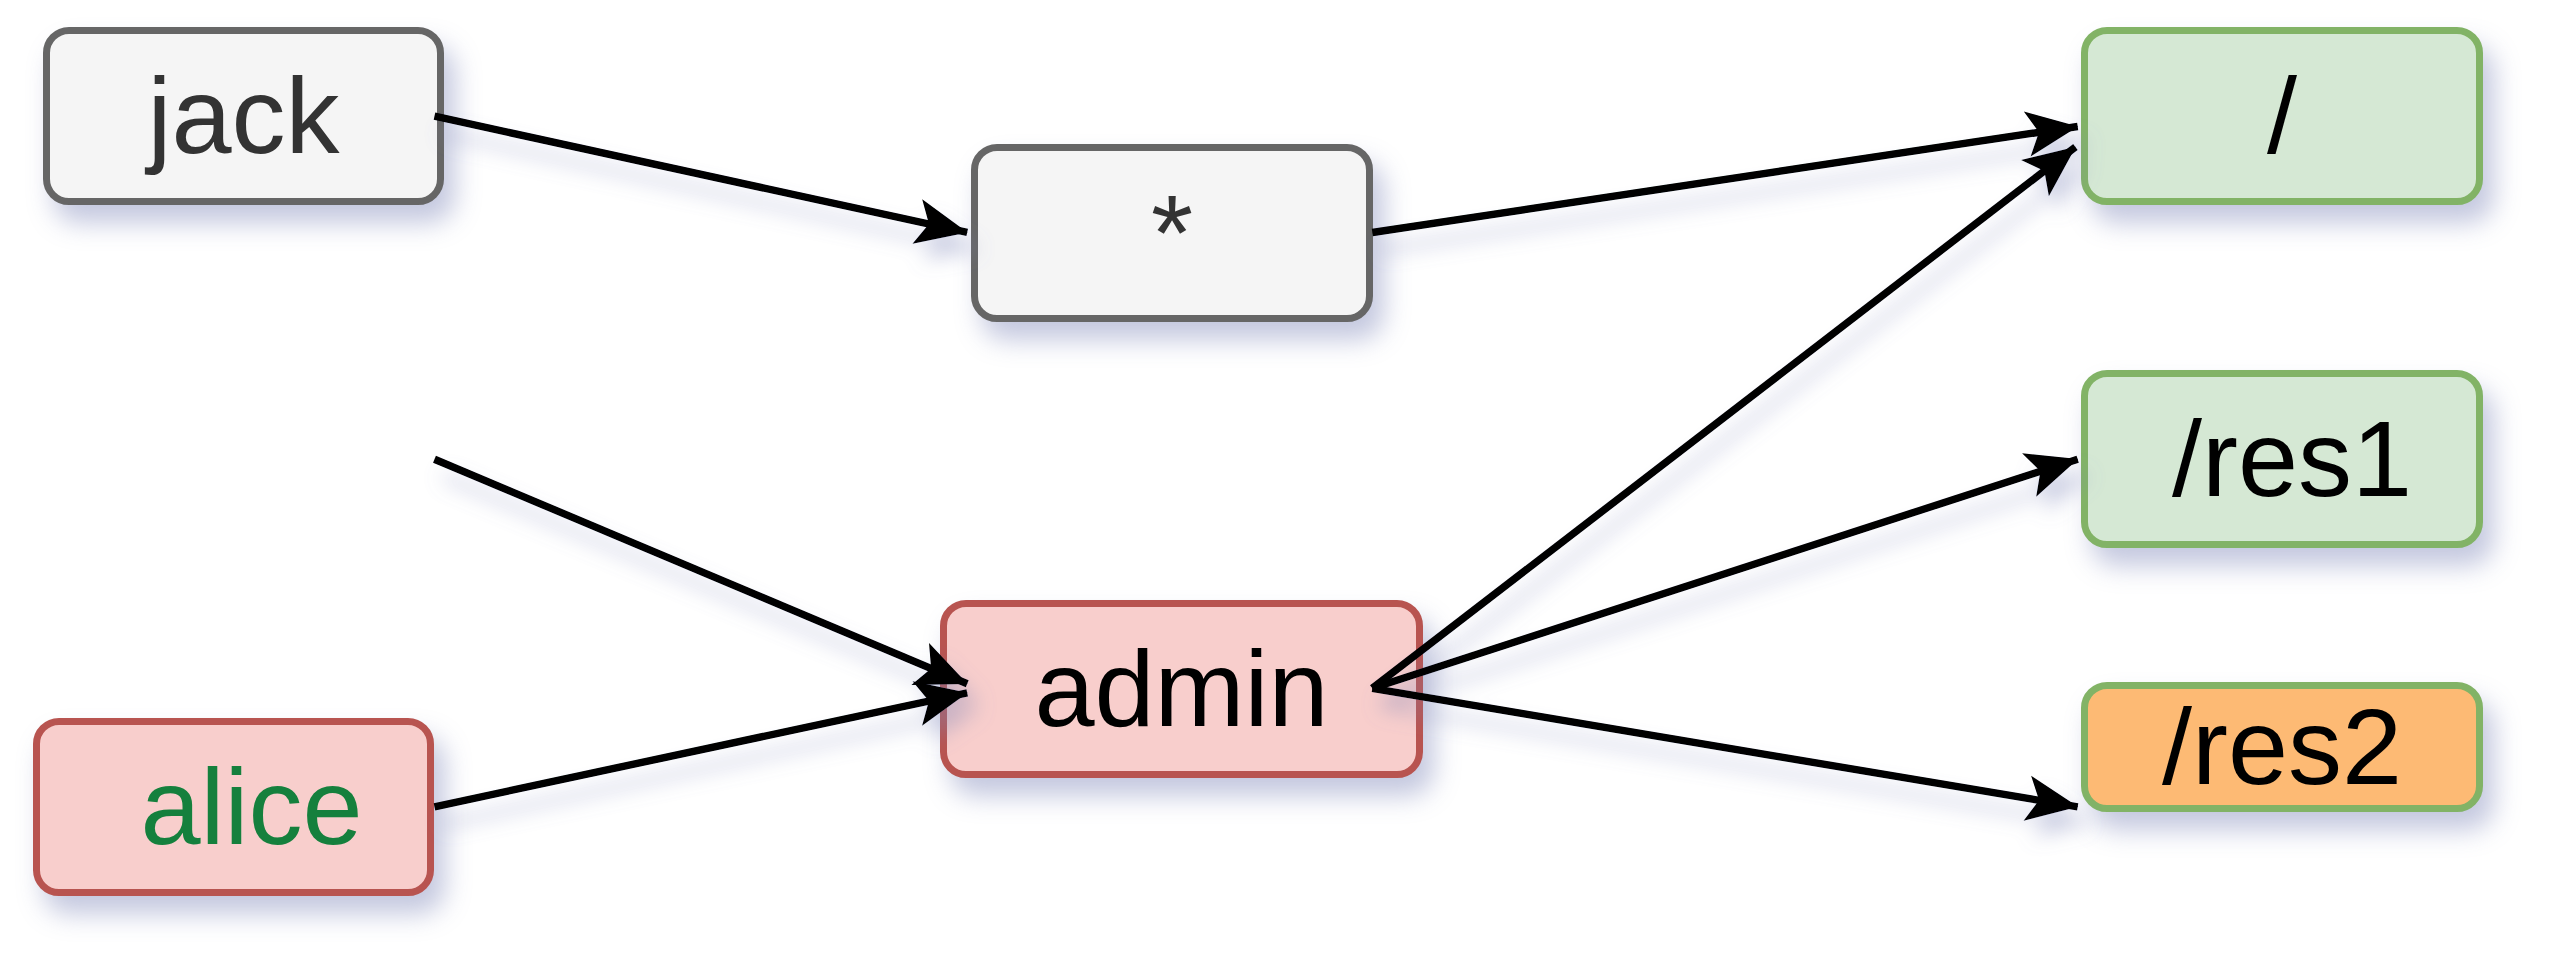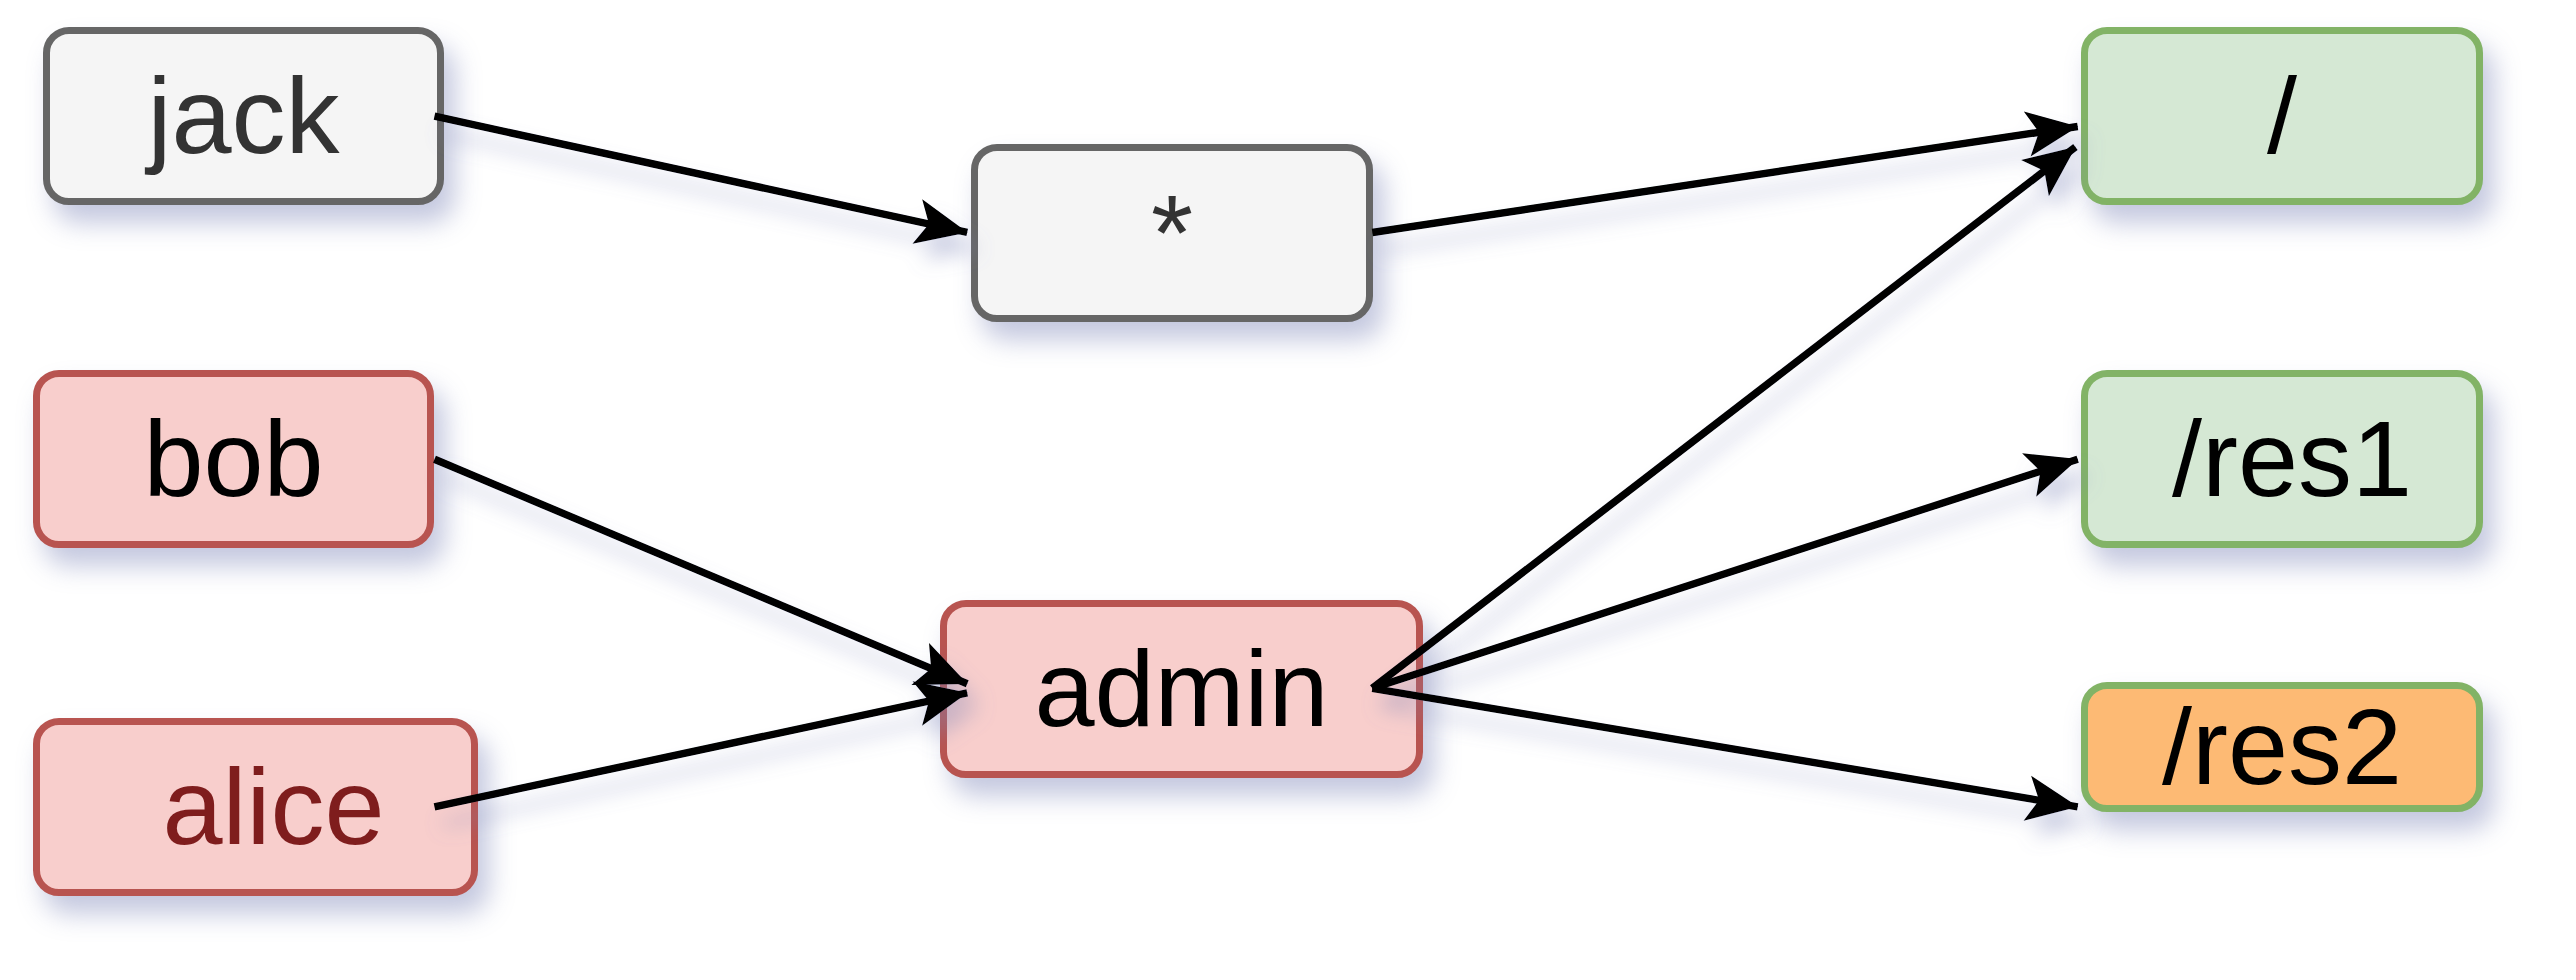--- a/index.html
+++ b/index.html
@@ -46,24 +46,21 @@
 <body>
 
 <div class="canvas">
   <div class="node-layer">
       <div class="node" style="left: 33px; top: 27px; width: 401px; height: 178px; background: rgb(245, 245, 245); border-color: rgb(102, 102, 102); color: rgb(51, 51, 51); margin-left: 10px;">
         <span class="node-label">jack</span>
       </div>
       <div class="node" style="left: 971px; top: 144px; width: 402px; height: 178px; background: rgb(245, 245, 245); border-color: rgb(102, 102, 102); color: rgb(51, 51, 51);">
         <span class="node-label">*</span>
       </div>
-      <div class="node" style="left: 33px; top: 370px; width: 401px; height: 178px; background: rgb(248, 206, 204); border-color: rgb(184, 84, 80); color: rgb(0, 0, 0);">
-        <span class="node-label">bob</span>
-      </div>
-      <div class="node" style="left: 33px; top: 718px; width: 445px; height: 178px; background: rgb(248, 206, 204); border-color: rgb(184, 84, 80); color: #7f1d1d; padding-left: 36px;">
+      <div class="node" style="left: 33px; top: 718px; width: 401px; height: 178px; background: rgb(248, 206, 204); border-color: rgb(184, 84, 80); color: #15803d; padding-left: 36px;">
         <span class="node-label">alice</span>
       </div>
       <div class="node" style="left: 940px; top: 600px; width: 483px; height: 178px; background: rgb(248, 206, 204); border-color: rgb(184, 84, 80); color: rgb(0, 0, 0);">
         <span class="node-label">admin</span>
       </div>
       <div class="node" style="left: 2081px; top: 27px; width: 402px; height: 178px; background: rgb(213, 232, 212); border-color: rgb(130, 179, 102); color: rgb(0, 0, 0);">
         <span class="node-label">/</span>
       </div>
       <div class="node" style="left: 2081px; top: 370px; width: 402px; height: 178px; background: rgb(213, 232, 212); border-color: rgb(130, 179, 102); color: rgb(0, 0, 0); padding-left: 20px;">
         <span class="node-label">/res1</span>

